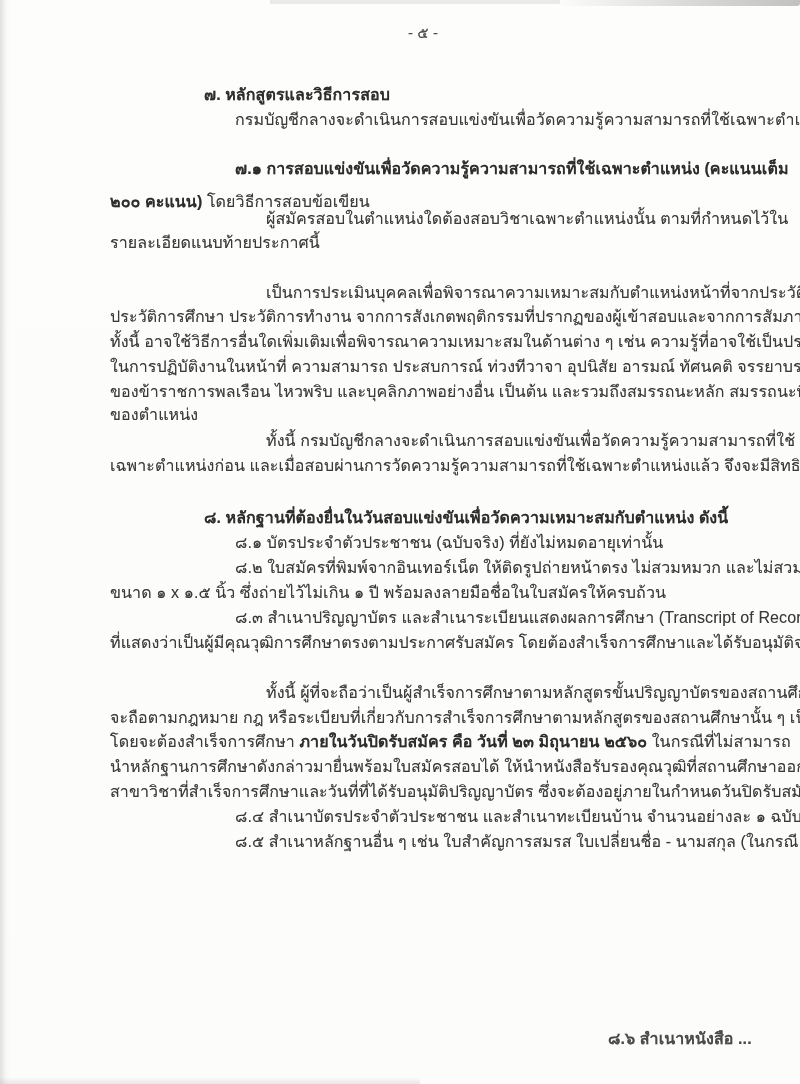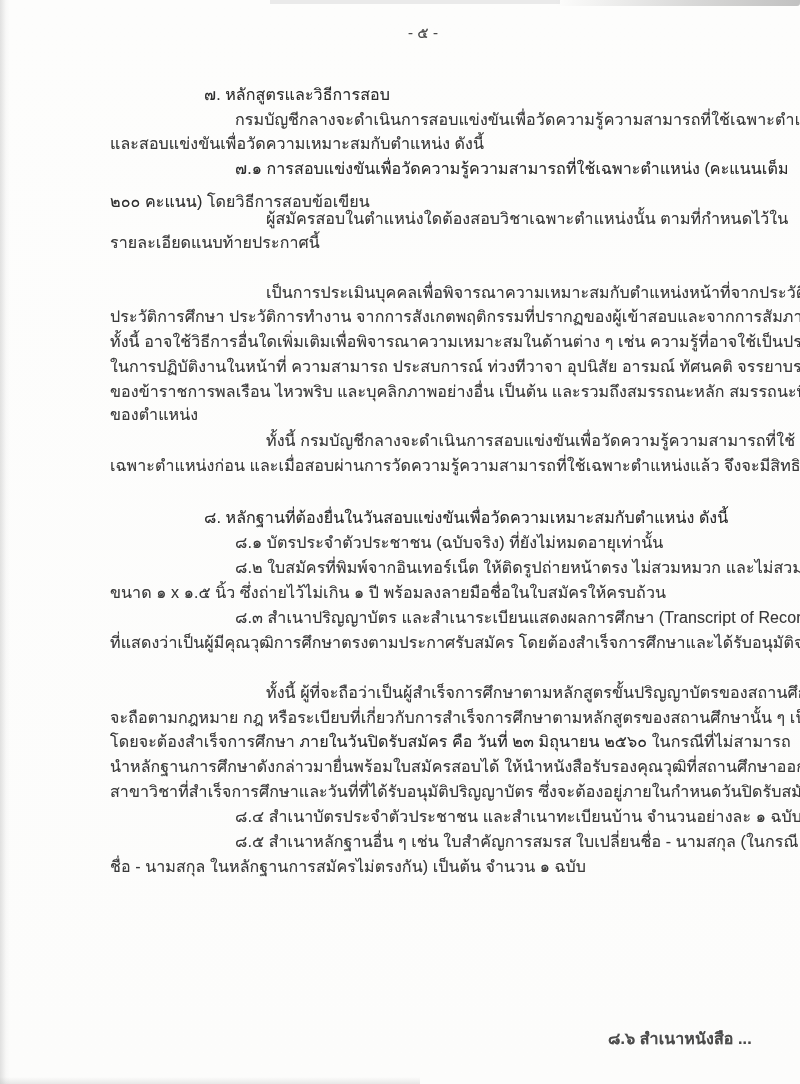--- a/index.html
+++ b/index.html
@@ -19,21 +19,21 @@
     color: #3a3a3a;
   }
   .ln {
     position: absolute;
     white-space: nowrap;
     font-size: 16px;
     line-height: 22px;
     letter-spacing: 0.1px;
     text-shadow: 0 0 0.4px rgba(40,40,40,0.35);
   }
-  .bold { font-weight: 400; color: #2d2d2d; }
+  .bold { font-weight: 700; color: #2d2d2d; }
   .pagenum { font-size: 15px; color: #4a4a4a; }
   .contnote { color: #4a4a4a; font-weight: bold; }
   
   .edge-left {
     position: absolute; left: 0; top: 0; width: 10px; height: 1084px;
     background: linear-gradient(90deg, rgba(190,190,190,0.45), rgba(220,220,220,0.15) 60%, transparent);
     pointer-events: none;
   }
   .streak-topright {
     position: absolute; right: 0; top: 0; width: 245px; height: 6px;
@@ -59,21 +59,20 @@
 
   <div class="edge-left"></div>
   <div class="streak-topmid"></div>
   <div class="streak-topright"></div>
   <div class="smudge-bottom"></div>
 
   <div class="ln pagenum" style="top:22px;left:408px">- ๕ -</div>
 
   <div class="ln bold" style="top:84px;left:204px">๗. หลักสูตรและวิธีการสอบ</div>
   <div class="ln" style="top:109px;left:235px">กรมบัญชีกลางจะดำเนินการสอบแข่งขันเพื่อวัดความรู้ความสามารถที่ใช้เฉพาะตำแหน่ง</div>
-  <div class="ln" style="top:133px;left:110px">และสอบแข่งขันเพื่อวัดความเหมาะสมกับตำแหน่ง ดังนี้</div>
 
   <div class="ln bold" style="top:158px;left:235px">๗.๑ การสอบแข่งขันเพื่อวัดความรู้ความสามารถที่ใช้เฉพาะตำแหน่ง (คะแนนเต็ม</div>
   <div class="ln" style="top:191px;left:110px"><span class="bold">๒๐๐ คะแนน) </span><span>โดยวิธีการสอบข้อเขียน</span></div>
   <div class="ln" style="top:232px;left:110px">รายละเอียดแนบท้ายประกาศนี้</div>
   <div class="ln" style="top:208px;left:266px">ผู้สมัครสอบในตำแหน่งใดต้องสอบวิชาเฉพาะตำแหน่งนั้น ตามที่กำหนดไว้ใน</div>
 
   <div class="ln" style="top:282px;left:266px">เป็นการประเมินบุคคลเพื่อพิจารณาความเหมาะสมกับตำแหน่งหน้าที่จากประวัติส่วนตัว</div>
   <div class="ln" style="top:306px;left:110px">ประวัติการศึกษา ประวัติการทำงาน จากการสังเกตพฤติกรรมที่ปรากฏของผู้เข้าสอบและจากการสัมภาษณ์</div>
   <div class="ln" style="top:331px;left:110px">ทั้งนี้ อาจใช้วิธีการอื่นใดเพิ่มเติมเพื่อพิจารณาความเหมาะสมในด้านต่าง ๆ เช่น ความรู้ที่อาจใช้เป็นประโยชน์</div>
   <div class="ln" style="top:356px;left:110px">ในการปฏิบัติงานในหน้าที่ ความสามารถ ประสบการณ์ ท่วงทีวาจา อุปนิสัย อารมณ์ ทัศนคติ จรรยาบรรณ</div>
@@ -91,17 +90,16 @@
   <div class="ln" style="top:607px;left:235px">๘.๓ สำเนาปริญญาบัตร และสำเนาระเบียนแสดงผลการศึกษา (Transcript of Records)</div>
   <div class="ln" style="top:632px;left:110px">ที่แสดงว่าเป็นผู้มีคุณวุฒิการศึกษาตรงตามประกาศรับสมัคร โดยต้องสำเร็จการศึกษาและได้รับอนุมัติจาก</div>
   <div class="ln" style="top:682px;left:266px">ทั้งนี้ ผู้ที่จะถือว่าเป็นผู้สำเร็จการศึกษาตามหลักสูตรขั้นปริญญาบัตรของสถานศึกษาใดนั้น</div>
   <div class="ln" style="top:707px;left:110px">จะถือตามกฎหมาย กฎ หรือระเบียบที่เกี่ยวกับการสำเร็จการศึกษาตามหลักสูตรของสถานศึกษานั้น ๆ เป็นเกณฑ์</div>
   <div class="ln" style="top:731px;left:110px"><span>โดยจะต้องสำเร็จการศึกษา </span><span class="bold">ภายในวันปิดรับสมัคร คือ วันที่ ๒๓ มิถุนายน ๒๕๖๐</span><span> ในกรณีที่ไม่สามารถ</span></div>
   <div class="ln" style="top:756px;left:110px">นำหลักฐานการศึกษาดังกล่าวมายื่นพร้อมใบสมัครสอบได้ ให้นำหนังสือรับรองคุณวุฒิที่สถานศึกษาออกให้ โดยระบุ</div>
   <div class="ln" style="top:781px;left:110px">สาขาวิชาที่สำเร็จการศึกษาและวันที่ที่ได้รับอนุมัติปริญญาบัตร ซึ่งจะต้องอยู่ภายในกำหนดวันปิดรับสมัครมายื่นแทน</div>
 
   <div class="ln" style="top:806px;left:235px">๘.๔ สำเนาบัตรประจำตัวประชาชน และสำเนาทะเบียนบ้าน จำนวนอย่างละ ๑ ฉบับ</div>
   <div class="ln" style="top:831px;left:235px">๘.๕ สำเนาหลักฐานอื่น ๆ เช่น ใบสำคัญการสมรส ใบเปลี่ยนชื่อ - นามสกุล (ในกรณี</div>
-  <div class="ln" style="top:856px;left:110px">ชื่อ - นามสกุล ในหลักฐานการสมัครไม่ตรงกัน) เป็นต้น จำนวน ๑ ฉบับ</div>
 
   <div class="ln contnote" style="top:1028px;left:608px">๘.๖ สำเนาหนังสือ ...</div>
 
 </div>
 
 </body></html>

